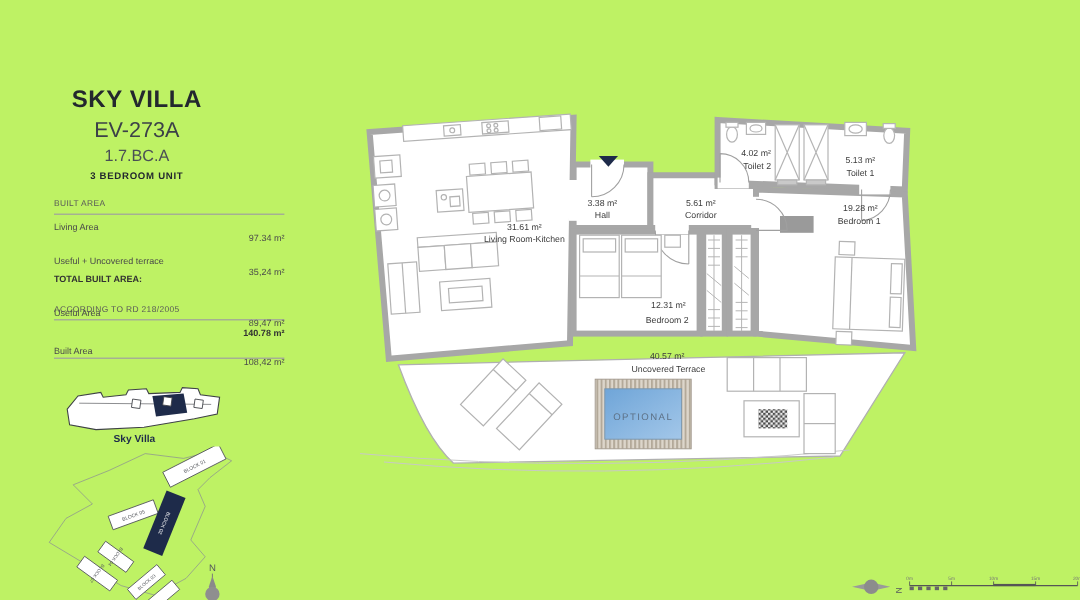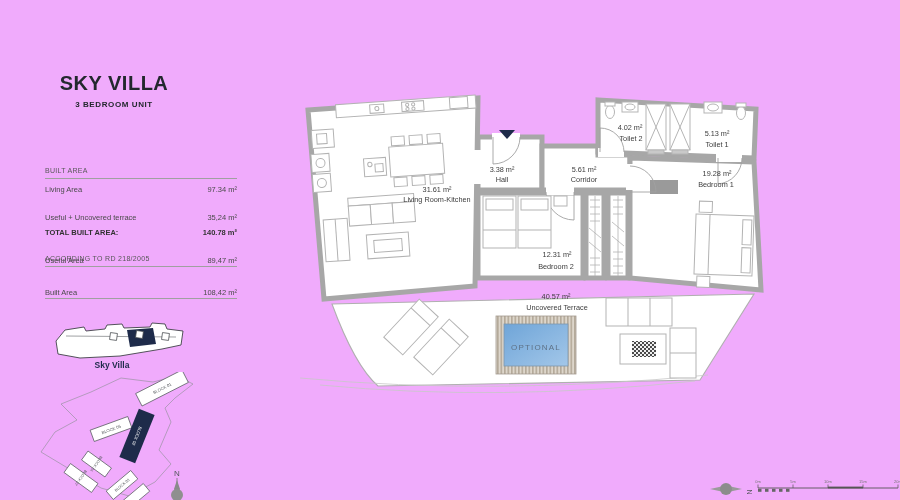--- a/index.html
+++ b/index.html
@@ -1,40 +1,42 @@
 <!DOCTYPE html>
 <html><head>
 <meta charset="utf-8">
 <style>
   html,body{margin:0;padding:0;background:#fff;}
-  .stage{position:relative;width:900px;height:500px;background:#f0abfc;overflow:hidden;
+  .stage{position:relative;width:900px;height:500px;background:#bef264;overflow:hidden;
          font-family:"Liberation Sans",sans-serif;}
   .abs{position:absolute;}
   
   .titleblock{position:absolute;left:36px;top:72px;width:156px;text-align:center;color:#23282e;}
   .t-project{font-size:20px;font-weight:bold;letter-spacing:.5px;}
   .t-code{font-size:18px;font-weight:400;color:#3c4148;margin-top:3px;}
   .t-ref{font-size:13.5px;color:#4a4f55;margin-top:3px;}
   .t-type{font-size:8px;font-weight:bold;letter-spacing:.6px;margin-top:5px;}
   
   .ahead{position:absolute;left:45px;width:192px;font-size:7px;letter-spacing:.3px;color:#585858;}
   .tline{position:absolute;left:45px;width:192px;height:1px;background:#a0a0a0;}
   .arow{position:absolute;left:45px;width:192px;display:flex;justify-content:space-between;
-        font-size:7.5px;color:#4a4a4a;}
+        font-size:7.5px;color:#4a4a4a;flex-direction:column;}
   .arow .val{text-align:right;margin-left:48px;}
   .arow.total{font-weight:bold;color:#323232;gap:36px;}
   svg text{font-family:"Liberation Sans",sans-serif;}
 </style>
 </head>
 <body>
 
 <div class="stage">
 
   <div class="titleblock">
     <div class="t-project">SKY VILLA</div>
+    <div class="t-code">EV-273A</div>
+    <div class="t-ref">1.7.BC.A</div>
     <div class="t-type">3 BEDROOM UNIT</div>
   </div>
 
   <div class="ahead" style="top:167px">BUILT AREA</div>
   <div class="tline" style="top:178px"></div>
 
   <div class="arow" style="top:185px">
     <span>Living Area</span>
     <span class="val">97.34 m²</span>
   </div>

